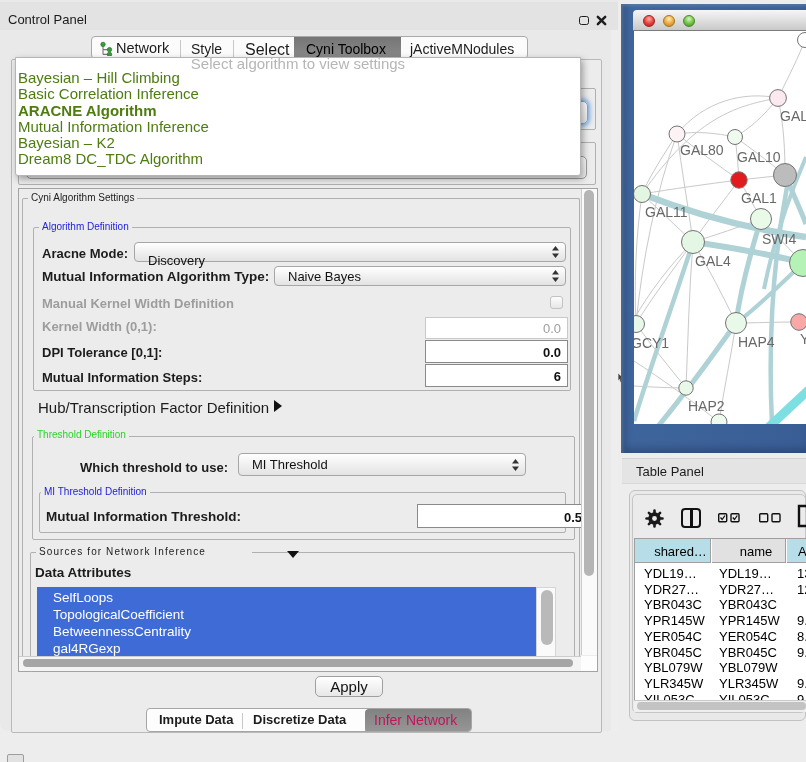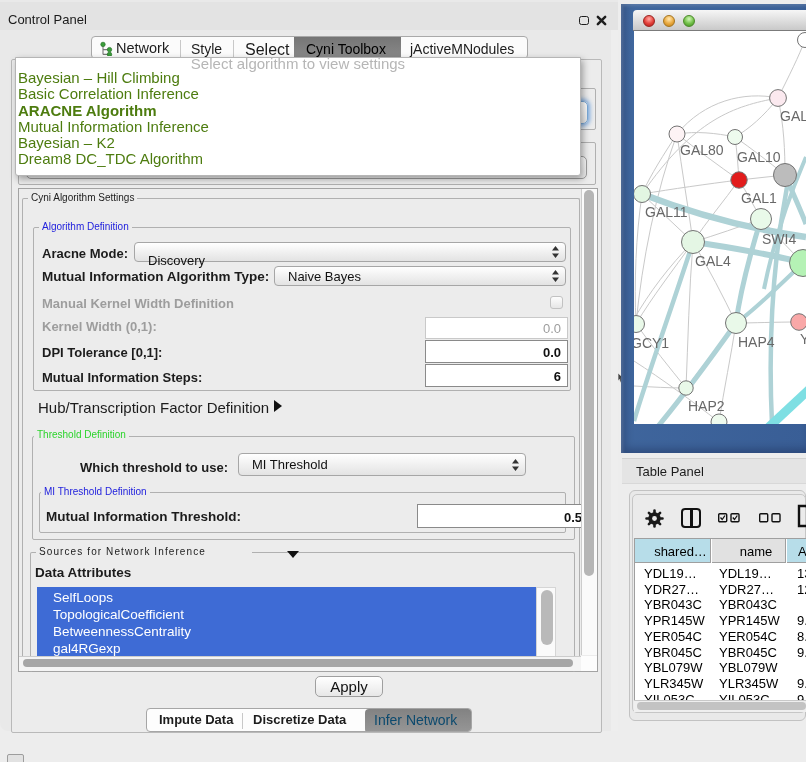--- a/index.html
+++ b/index.html
@@ -128,21 +128,21 @@
 <div class="abs" style="left:23px; top:659px; width:550px; height:8px; background:#a6a6a6; border-radius:4px;"></div>
 <div class="abs" style="left:581px; top:656px; width:16px; height:15px; background:#fdfdfd;"></div>
 
 <div class="abs" style="left:271px; top:676px; width:68px; height:21px; background:linear-gradient(#ffffff,#e7e7e7); border:1px solid #9f9f9f; border-radius:5px; text-align:center; font-size:15px; color:#111; padding-top:1px;margin-left:44px;">Apply</div>
 
 <div class="abs" id="bottabs" style="left:146px; top:708px; width:326px; height:24px; background:#fdfdfd; border:1px solid #a6a6a6; border-radius:4px; overflow:hidden;">
   <div class="abs b13" style="left:12px; top:3px;">Impute Data</div>
   <div class="abs" style="left:95px; top:4px; width:1px; height:16px; background:#c8c8c8;"></div>
   <div class="abs b13" style="left:106px; top:3px;">Discretize Data</div>
   <div class="abs" style="left:218px; top:0; width:108px; height:24px; background:linear-gradient(#828282,#979797); border-radius:4px;"></div>
-  <div class="abs" style="left:227px; top:3px; font-size:14px; color:#0c4a6e;">Infer Network</div>
+  <div class="abs" style="left:227px; top:3px; font-size:14px; color:#be185d;">Infer Network</div>
 </div>
 
 <div class="abs" style="left:7px; top:754px; width:17px; height:12px; background:#e2e2e2; border:1px solid #9d9d9d; border-radius:2px;"></div>
 
 <div class="abs" style="left:15px; top:57px; width:566px; height:119px; background:#ffffff; border:1px solid #b5b5b5; box-shadow:2px 3px 7px rgba(0,0,0,0.35); border-radius:0 0 3px 3px;"></div>
 <div class="abs" style="left:15px; top:55px; width:566px; font-size:15px; color:#b6b6b6; text-align:center;">Select algorithm to view settings</div>
 <div class="abs" style="left:18px; top:70px; font-size:15px; color:#4d7c0f; line-height:16.3px;">
 Bayesian – Hill Climbing<br>
 Basic Correlation Inference<br>
 <b>ARACNE Algorithm</b><br>

